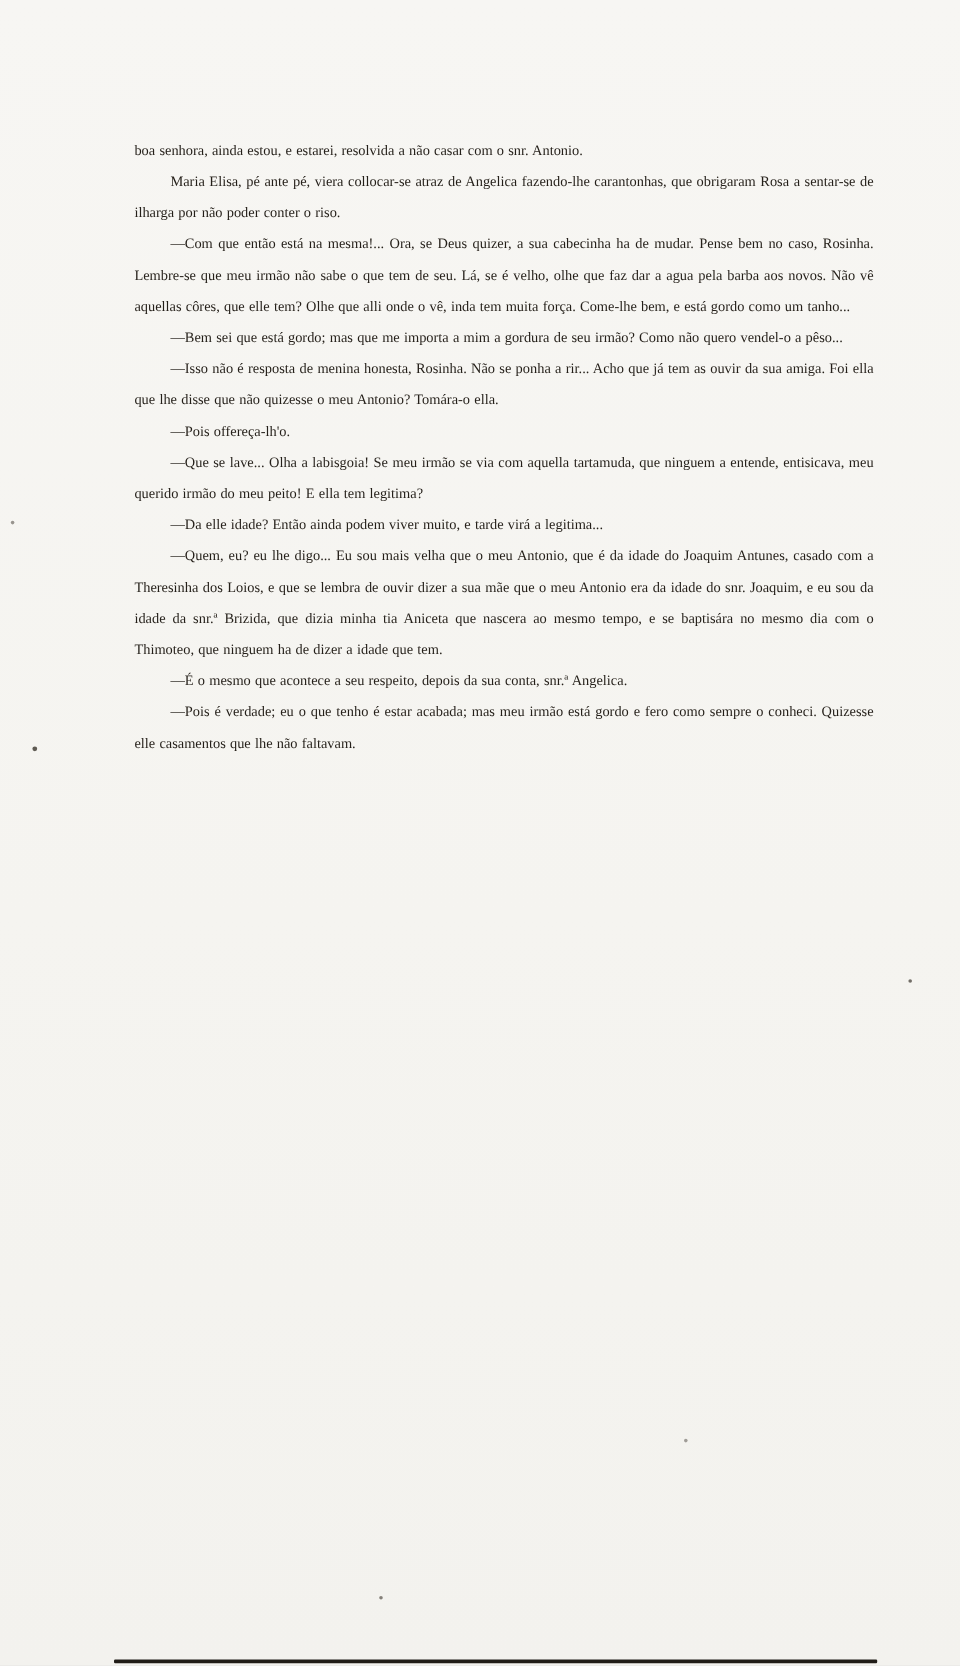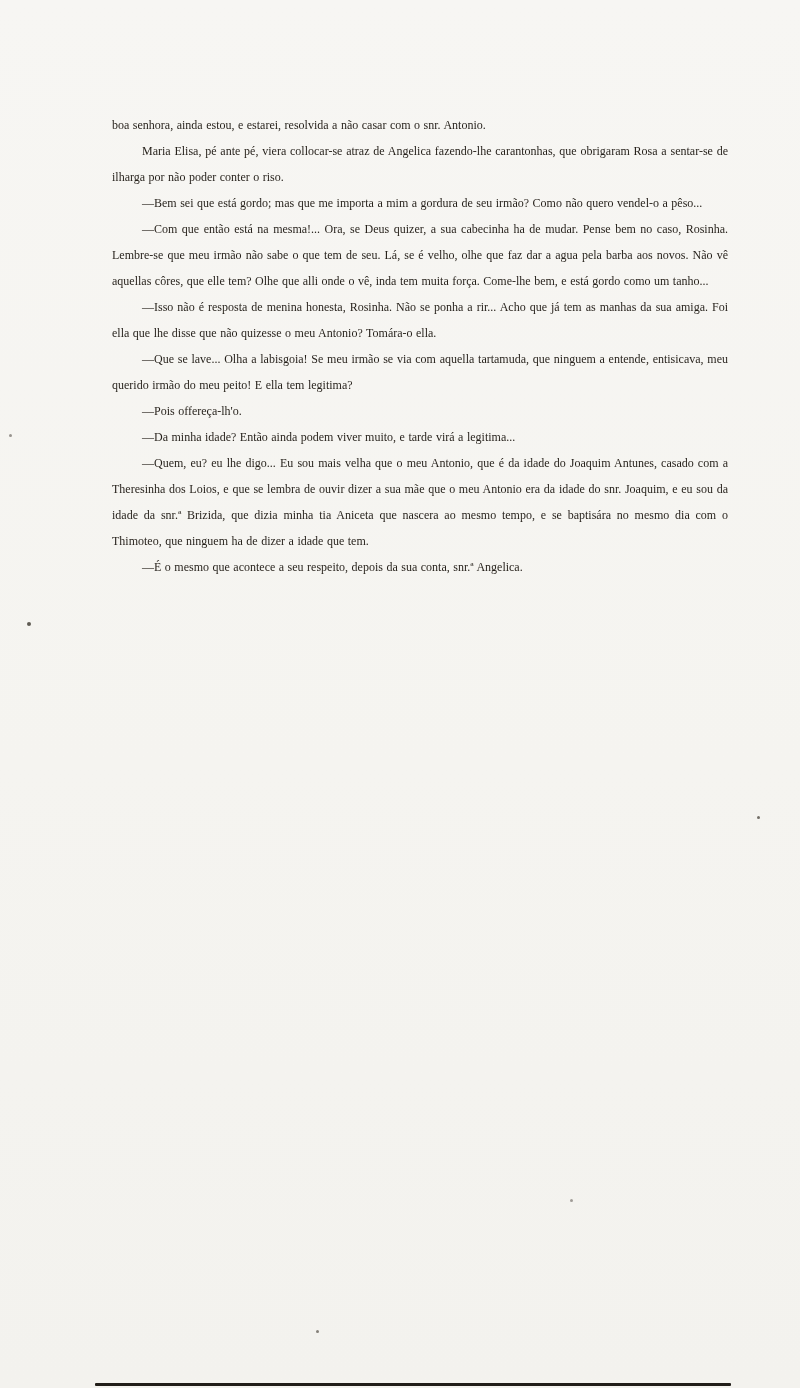--- a/index.html
+++ b/index.html
@@ -84,28 +84,29 @@
 </style>
 </head>
 <body>
 
 <div class="page">
 
 
   <div class="text-block" id="paragraphs">
       <p class="">boa senhora, ainda estou, e estarei, resolvida a não casar com o snr. Antonio.</p>
       <p class="indent">Maria Elisa, pé ante pé, viera collocar-se atraz de Angelica fazendo-lhe carantonhas, que obrigaram Rosa a sentar-se de ilharga por não poder conter o riso.</p>
+      <p class="indent">—Com que então está na mesma!... Ora, se Deus quizer, a sua cabecinha ha de mudar. Pense bem no caso, Rosinha. Lembre-se que meu irmão não sabe o que tem de seu. Lá, se é velho, olhe que faz dar a agua pela barba aos novos. Não vê aquellas côres, que elle tem? Olhe que alli onde o vê, inda tem muita força. Come-lhe bem, e está gordo como um tanho...</p>
       <p class="indent">—Bem sei que está gordo; mas que me importa a mim a gordura de seu irmão? Como não quero vendel-o a pêso...</p>
-      <p class="indent">—Com que então está na mesma!... Ora, se Deus quizer, a sua cabecinha ha de mudar. Pense bem no caso, Rosinha. Lembre-se que meu irmão não sabe o que tem de seu. Lá, se é velho, olhe que faz dar a agua pela barba aos novos. Não vê aquellas côres, que elle tem? Olhe que alli onde o vê, inda tem muita força. Come-lhe bem, e está gordo como um tanho...</p>
-      <p class="indent">—Isso não é resposta de menina honesta, Rosinha. Não se ponha a rir... Acho que já tem as manhas da sua amiga. Foi ella que lhe disse que não quizesse o meu Antonio? Tomára-o ella.</p>
+      <p class="indent">—Isso não é resposta de menina honesta, Rosinha. Não se ponha a rir... Acho que já tem as ouvir da sua amiga. Foi ella que lhe disse que não quizesse o meu Antonio? Tomára-o ella.</p>
+      <p class="indent">—Pois offereça-lh'o.</p>
       <p class="indent">—Que se lave... Olha a labisgoia! Se meu irmão se via com aquella tartamuda, que ninguem a entende, entisicava, meu querido irmão do meu peito! E ella tem legitima?</p>
-      <p class="indent">—Pois offereça-lh'o.</p>
-      <p class="indent">—Da minha idade? Então ainda podem viver muito, e tarde virá a legitima...</p>
+      <p class="indent">—Da elle idade? Então ainda podem viver muito, e tarde virá a legitima...</p>
       <p class="indent">—Quem, eu? eu lhe digo... Eu sou mais velha que o meu Antonio, que é da idade do Joaquim Antunes, casado com a Theresinha dos Loios, e que se lembra de ouvir dizer a sua mãe que o meu Antonio era da idade do snr. Joaquim, e eu sou da idade da snr.ª Brizida, que dizia minha tia Aniceta que nascera ao mesmo tempo, e se baptisára no mesmo dia com o Thimoteo, que ninguem ha de dizer a idade que tem.</p>
       <p class="indent">—É o mesmo que acontece a seu respeito, depois da sua conta, snr.ª Angelica.</p>
+      <p class="indent">—Pois é verdade; eu o que tenho é estar acabada; mas meu irmão está gordo e fero como sempre o conheci. Quizesse elle casamentos que lhe não faltavam.</p>
     </div>
 
   <div class="ink-speck speck-1"></div>
   <div class="ink-speck speck-2"></div>
   <div class="ink-speck speck-3"></div>
   <div class="ink-speck speck-4"></div>
   <div class="ink-speck speck-5"></div>
 
   <div class="scan-bottom-line"></div>
 

